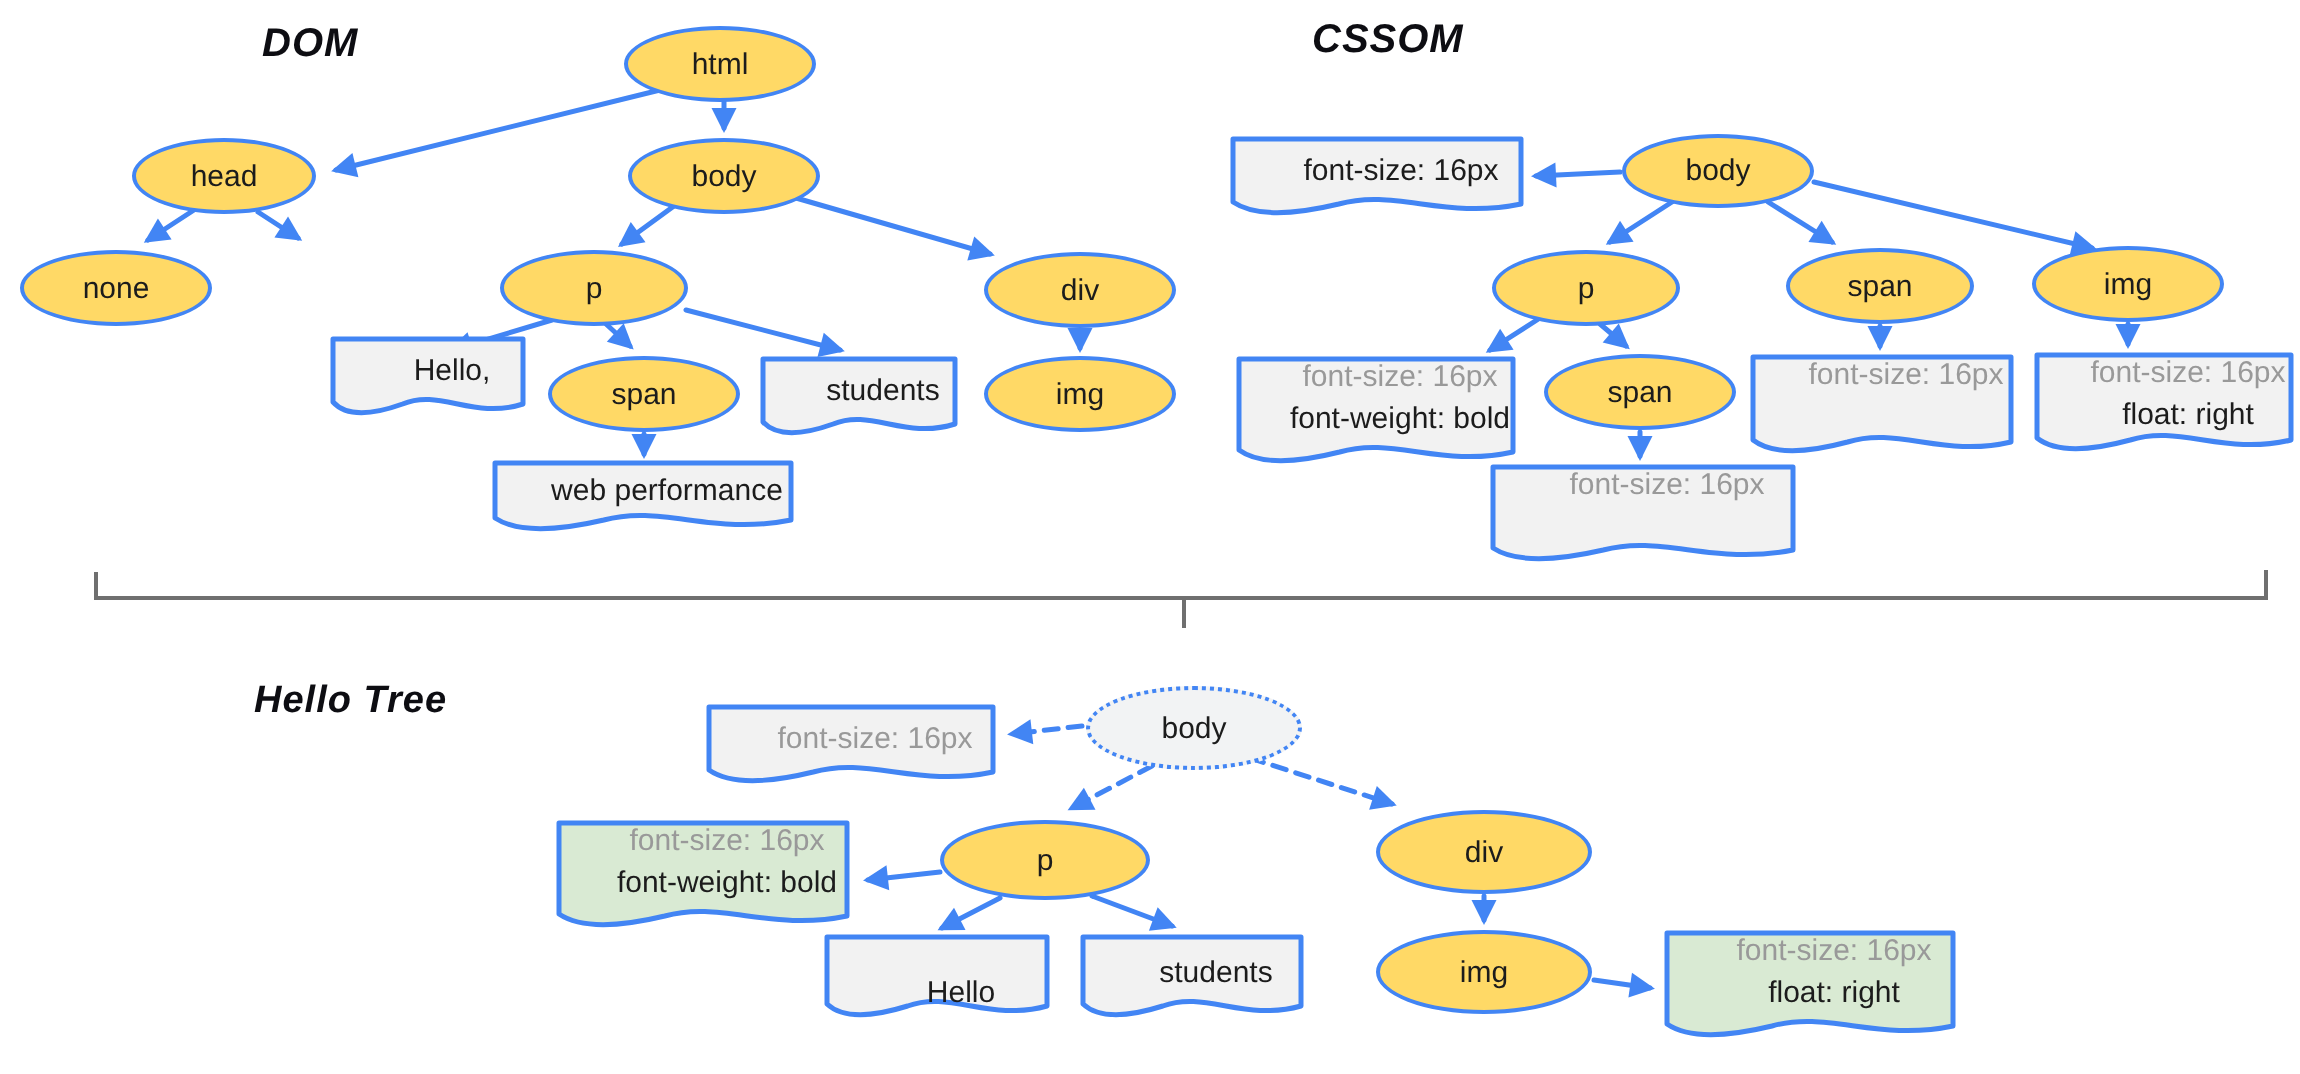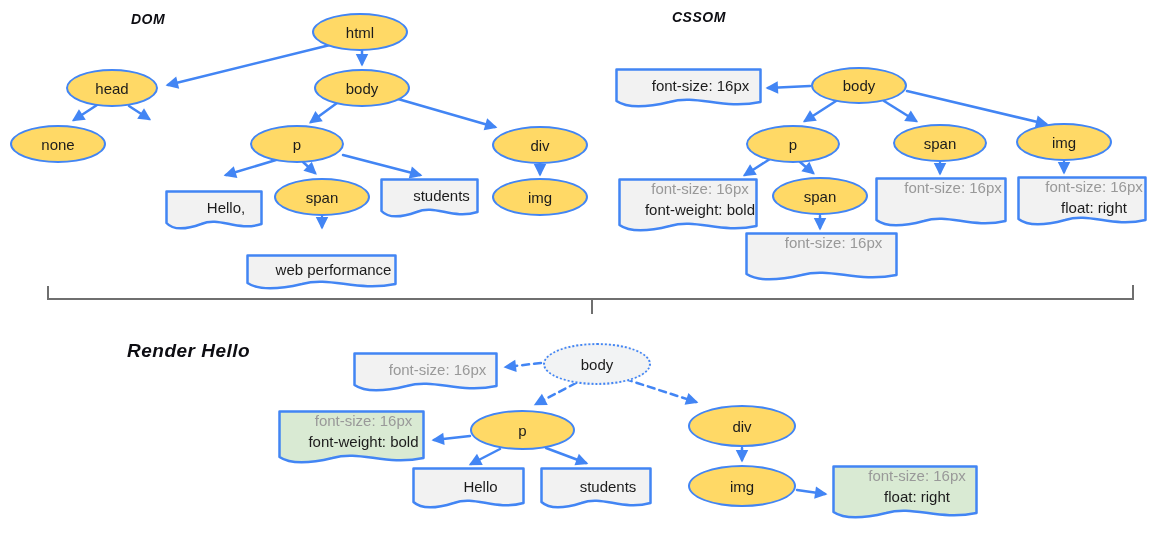--- a/index.html
+++ b/index.html
@@ -1,18 +1,18 @@
 <!DOCTYPE html>
 <html><head>
 <meta charset="utf-8">
 <style>
   html,body{margin:0;padding:0;background:#ffffff;}
   #canvas{position:relative;width:1150px;height:537px;background:#ffffff;overflow:hidden;
           font-family:"Liberation Sans", sans-serif;color:#1c1c1c;}
-  .title{position:absolute;z-index:3;font-weight:bold;font-style:italic;font-size:14px;
+  .title{position:absolute;z-index:3;font-weight:bold;font-style:italic;font-size:20px;
          letter-spacing:.5px;color:#0d0d12;white-space:nowrap;}
   .enode{position:absolute;z-index:2;background:#ffd966;border:2.5px solid #4285f4;
          border-radius:50%;display:flex;align-items:center;justify-content:center;
          font-size:15px;box-sizing:border-box;white-space:nowrap;}
   .enode.light{background:#f2f3f4;border-style:dotted;}
   .docbox{position:absolute;z-index:2;text-align:center;font-size:15px;box-sizing:border-box;}
   .docbox svg{position:absolute;left:0;top:0;z-index:-1;}
   .docbox path{fill:#f2f2f2;stroke:#4285f4;stroke-width:2.5;stroke-linejoin:round;}
   .docbox.green path{fill:#d9ead3;}
   .docbox .line{display:block;line-height:21px;padding-left:24px;}
@@ -63,22 +63,22 @@
     <line class="dash" x1="576" y1="383" x2="536" y2="404" marker-end="url(#arw)"></line>
     <line class="dash" x1="625" y1="379" x2="696" y2="402" marker-end="url(#arw)"></line>
     <line x1="470" y1="436" x2="434" y2="440" marker-end="url(#arw)"></line>
     <line x1="500" y1="449" x2="471" y2="464" marker-end="url(#arw)"></line>
     <line x1="546" y1="448" x2="586" y2="463" marker-end="url(#arw)"></line>
     <line x1="742" y1="448" x2="742" y2="460" marker-end="url(#arw)"></line>
     <line x1="797" y1="490" x2="825" y2="494" marker-end="url(#arw)"></line>
   </svg>
 
   <div class="title" style="left:131px;top:11px;">DOM</div>
-  <div class="title" style="left:672px;top:9px;">CSSOM</div>
-  <div class="title" style="left:127px;top:340px;font-size:19px;">Render Hello</div>
+  <div class="title" style="left:656px;top:9px;">CSSOM</div>
+  <div class="title" style="left:127px;top:340px;font-size:19px;">Hello Tree</div>
 
   <div class="enode" style="left:66px;top:69px;width:92px;height:38px;">
       <span>head</span>
     </div>
   <div class="enode" style="left:312px;top:13px;width:96px;height:38px;">
       <span>html</span>
     </div>
   <div class="enode" style="left:314px;top:69px;width:96px;height:38px;">
       <span>body</span>
     </div>
@@ -91,33 +91,33 @@
   <div class="enode" style="left:492px;top:126px;width:96px;height:38px;">
       <span>div</span>
     </div>
   <div class="enode" style="left:274px;top:178px;width:96px;height:38px;">
       <span>span</span>
     </div>
   <div class="enode" style="left:492px;top:178px;width:96px;height:38px;">
       <span>img</span>
     </div>
 
-  <div class="docbox one" style="left:165px;top:190px;width:98px;height:43px;">
+  <div class="docbox one" style="left:165px;top:168px;width:98px;height:43px;">
       <svg width="98" height="43" viewBox="0 0 98 43">
         <path d="M1.5 1.5 L96.5 1.5 L96.5 34 C71.5 42 54.9 26 36.3 34 C19.6 40 7.8 40 1.5 33 Z"></path>
       </svg>
     <span class="line">Hello,</span>
   </div>
   <div class="docbox one" style="left:380px;top:178px;width:99px;height:43px;">
       <svg width="99" height="43" viewBox="0 0 99 43">
         <path d="M1.5 1.5 L97.5 1.5 L97.5 34 C72.3 42 55.4 26 36.6 34 C19.8 40 7.9 40 1.5 33 Z"></path>
       </svg>
     <span class="line">students</span>
   </div>
-  <div class="docbox one" style="left:246px;top:230px;width:151px;height:39px;margin-top:24px;">
+  <div class="docbox one" style="left:246px;top:230px;width:151px;height:39px;">
       <svg width="151" height="39" viewBox="0 0 151 39">
         <path d="M1.5 1.5 L149.5 1.5 L149.5 30 C110.2 38 84.6 22 55.9 30 C30.2 36 12.1 36 1.5 29 Z"></path>
       </svg>
     <span class="line" style="margin-top:5px;">web performance</span>
   </div>
 
   <div class="enode" style="left:811px;top:67px;width:96px;height:37px;">
       <span>body</span>
     </div>
   <div class="enode" style="left:746px;top:125px;width:94px;height:38px;">
@@ -197,21 +197,21 @@
         <path d="M1.5 1.5 L144.5 1.5 L144.5 48 C106.6 56 81.8 40 54.0 48 C29.2 54 11.7 54 1.5 47 Z"></path>
       </svg>
     <span class="line inh">font-size: 16px</span>
     <span class="line">float: right</span>
   </div>
 
   <div class="docbox one" style="left:412px;top:467px;width:113px;height:45px;">
       <svg width="113" height="45" viewBox="0 0 113 45">
         <path d="M1.5 1.5 L111.5 1.5 L111.5 36 C82.5 44 63.3 28 41.8 36 C22.6 42 9.0 42 1.5 35 Z"></path>
       </svg>
-    <span class="line" style="margin-top:9px;">Hello</span>
+    <span class="line" style="margin-top:19px;">Hello</span>
   </div>
   <div class="docbox one" style="left:540px;top:467px;width:112px;height:45px;">
       <svg width="112" height="45" viewBox="0 0 112 45">
         <path d="M1.5 1.5 L110.5 1.5 L110.5 36 C81.8 44 62.7 28 41.4 36 C22.4 42 9.0 42 1.5 35 Z"></path>
       </svg>
     <span class="line" style="margin-top:9px;">students</span>
   </div>
 
 </div>
 

